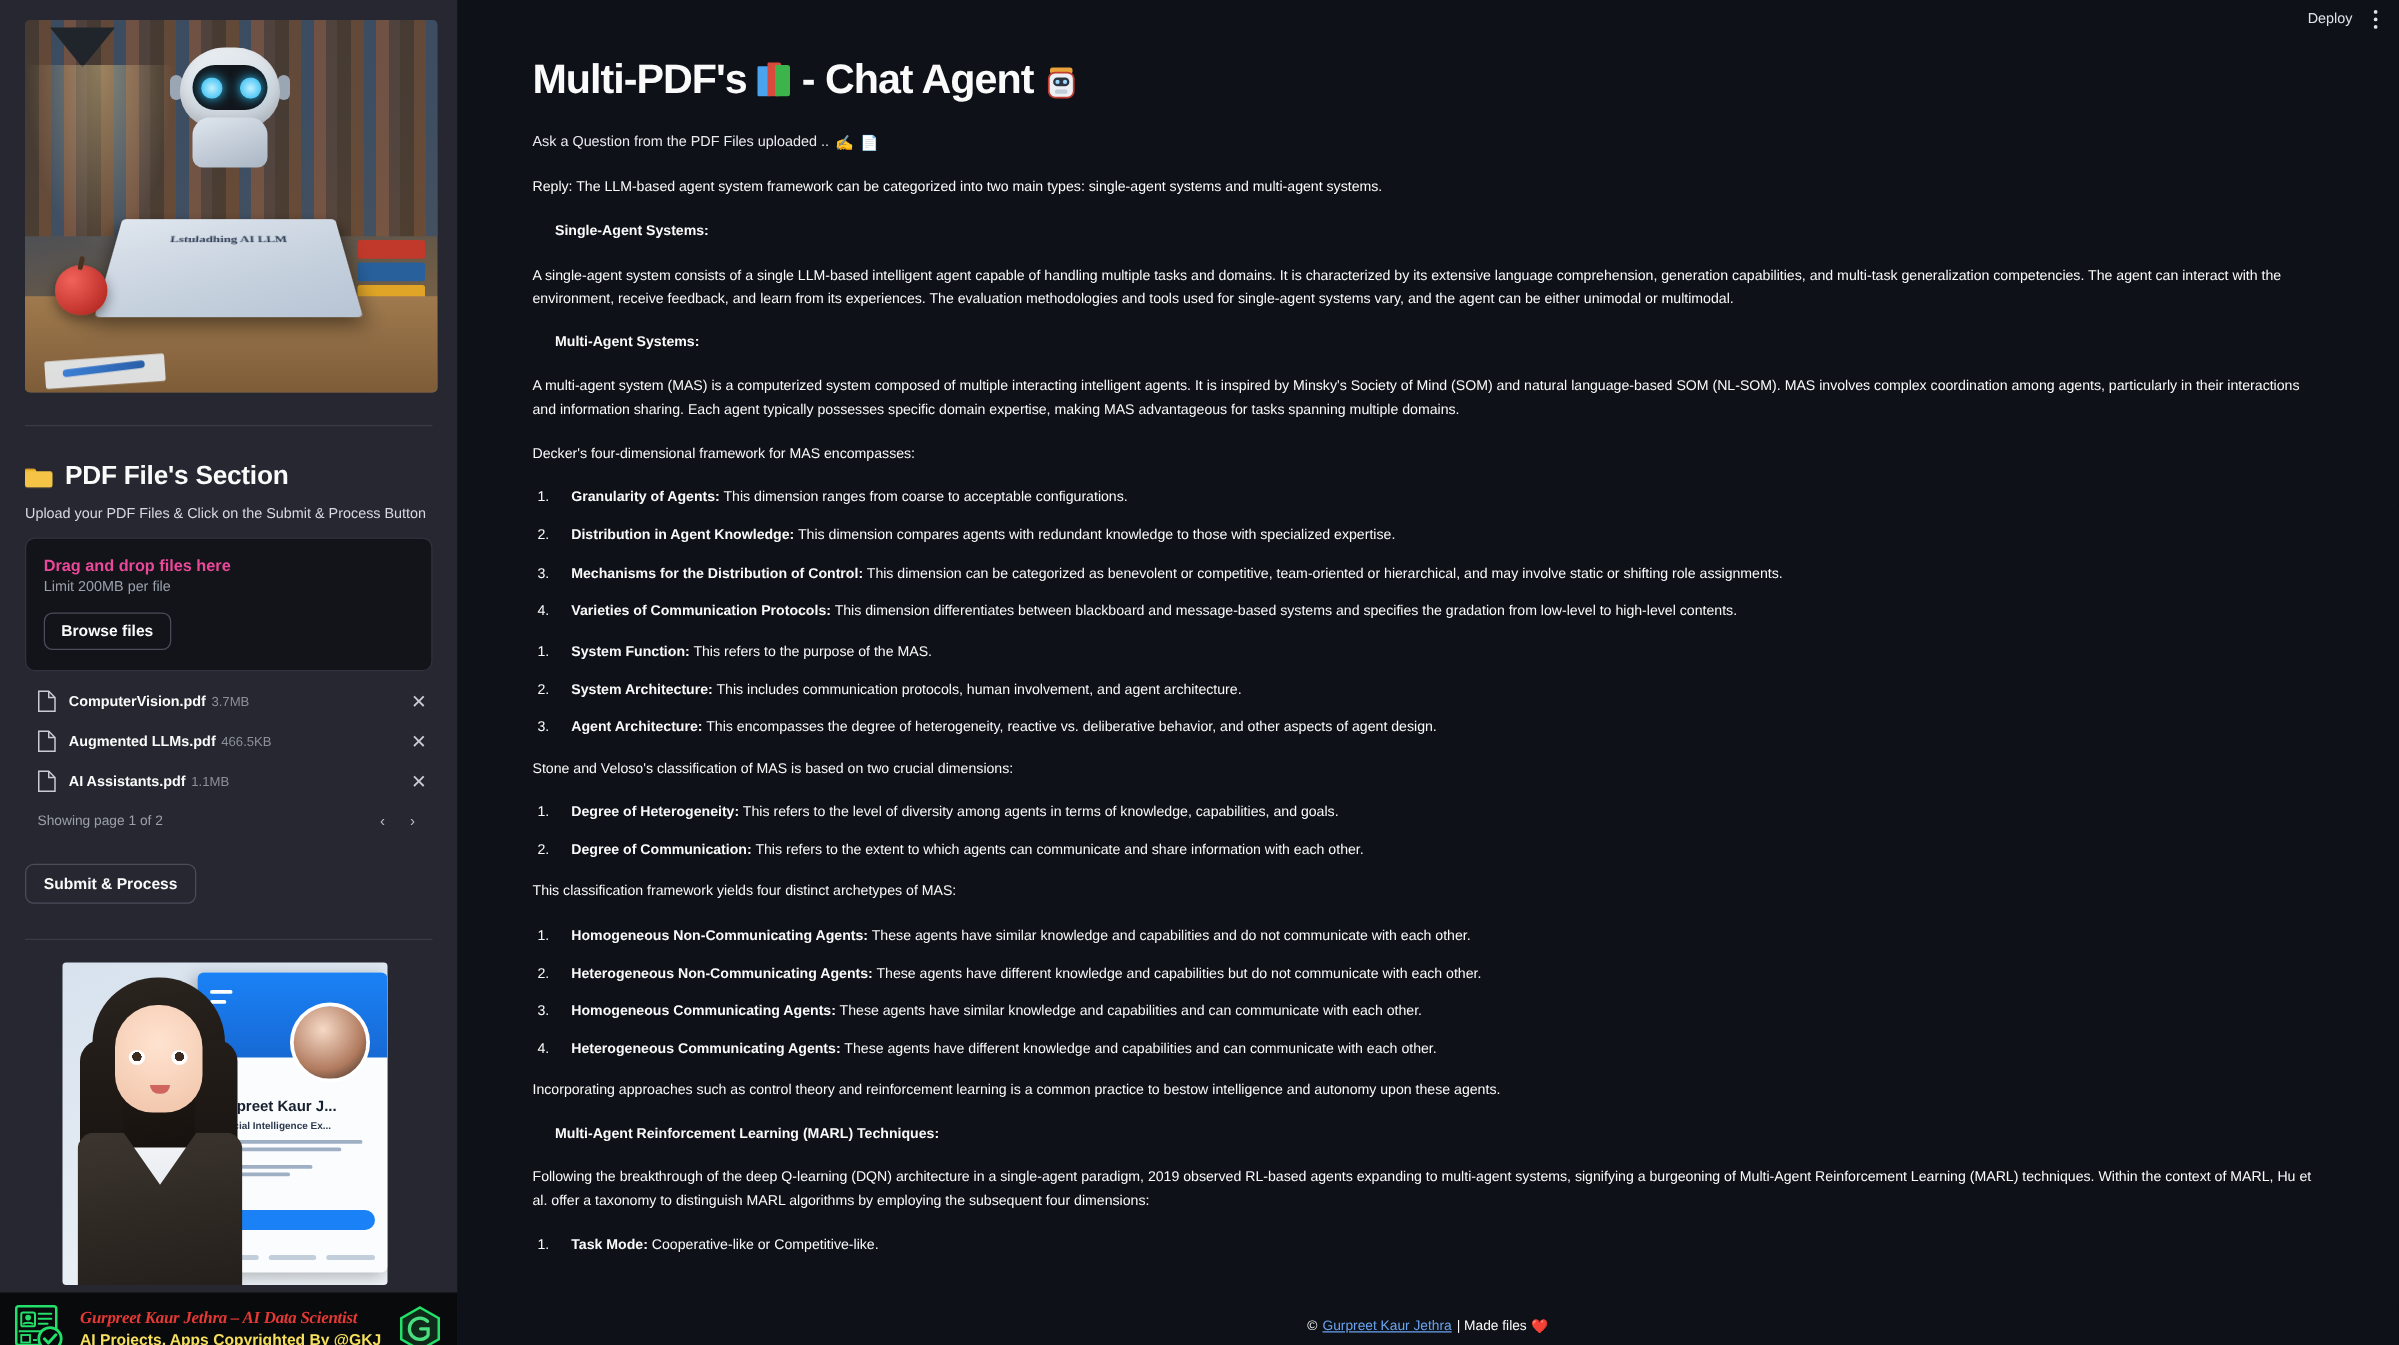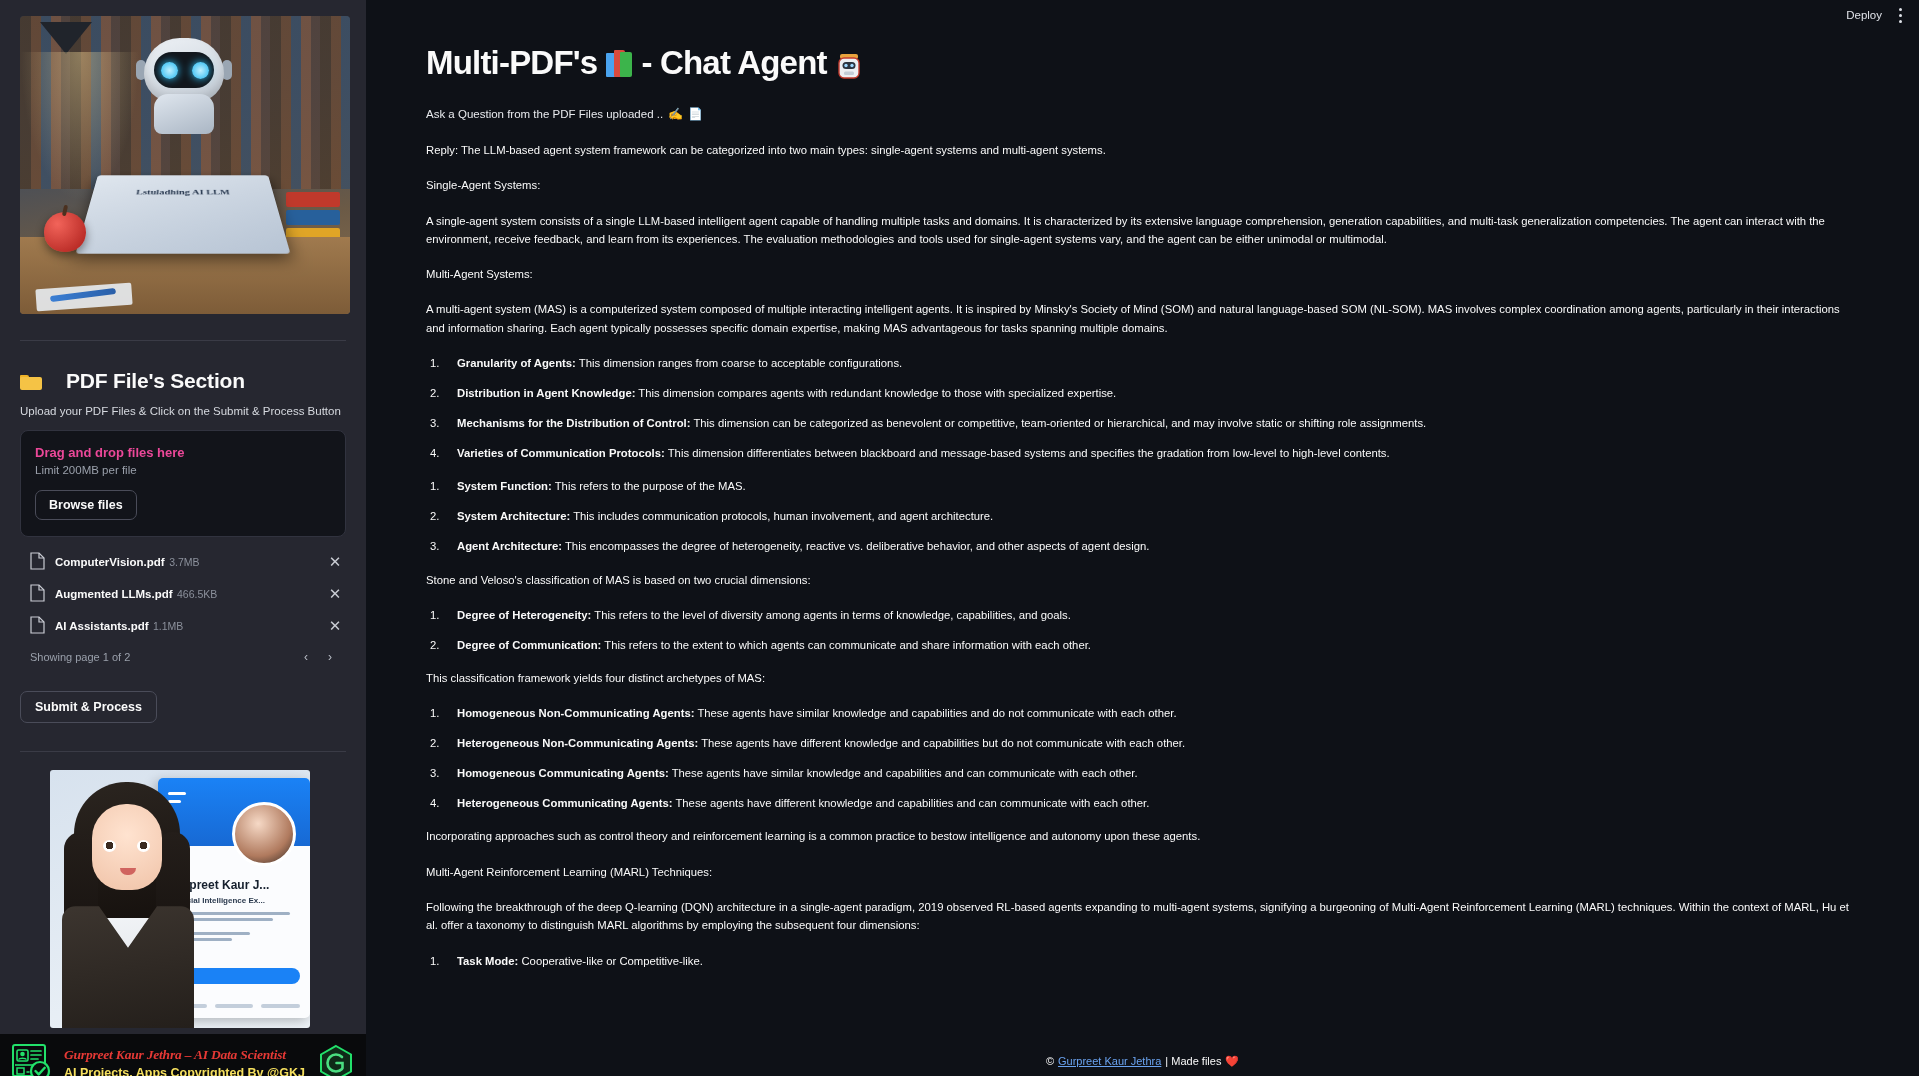--- a/index.html
+++ b/index.html
@@ -114,21 +114,21 @@
   .hero .stack {
     position:absolute; right: 10px; bottom: 46px; width: 54px; height: 76px;
   }
   .hero .stack i {
     display:block; width: 100%; height: 15px; margin-bottom:3px; border-radius:2px;
   }
 
   .divider { height: 1px; background: #3a3b46; margin: 26px 0 0 0; }
 
   .section-title {
-    display:flex; align-items:center; gap: 24px;
+    display:flex; align-items:center; gap: 10px;
     margin: 28px 0 0 0;
     font-size: 21px; font-weight: 700; color: #fafafa;
     letter-spacing: -.2px;
   }
   .folder-ico {
     width: 22px; height: 17px; position: relative; display:inline-block;
   }
   .folder-ico::before {
     content:''; position:absolute; left:0; top:2px; width:9px; height:4px;
     background:#f0b429; border-radius:1px 2px 0 0;
@@ -333,21 +333,21 @@
     padding: 0 11px;
     font-family: "Liberation Sans", sans-serif;
     outline: none;
   }
 
   .body-text { margin-top: 21px; }
   p.para {
     font-size: 11.3px; color: #fafafa; line-height: 1.62;
     margin-bottom: 17px; max-width: 1440px;
   }
-  p.para.bold { font-weight: 400; }
+  p.para.bold { font-weight: 700; margin-left: 18px; }
   ol.numlist { list-style: none; margin: 0 0 15px 0; padding: 0; }
   ol.numlist li {
     font-size: 11.3px; color: #fafafa; line-height: 1.6;
     margin-bottom: 12px; padding-left: 31px; position: relative;
   }
   ol.numlist li .num {
     position:absolute; left: 4px; top: 0; color:#fafafa; font-size: 11.3px;
   }
   ol.numlist li b { font-weight: 700; }
 
@@ -592,20 +592,21 @@
       <div class="body-text">
 
         <p class="para">Reply: The LLM-based agent system framework can be categorized into two main types: single-agent systems and multi-agent systems.</p>
 
         <p class="para bold">Single-Agent Systems:</p>
         <p class="para">A single-agent system consists of a single LLM-based intelligent agent capable of handling multiple tasks and domains. It is characterized by its extensive language comprehension, generation capabilities, and multi-task generalization competencies. The agent can interact with the environment, receive feedback, and learn from its experiences. The evaluation methodologies and tools used for single-agent systems vary, and the agent can be either unimodal or multimodal.</p>
 
         <p class="para bold">Multi-Agent Systems:</p>
         <p class="para">A multi-agent system (MAS) is a computerized system composed of multiple interacting intelligent agents. It is inspired by Minsky's Society of Mind (SOM) and natural language-based SOM (NL-SOM). MAS involves complex coordination among agents, particularly in their interactions and information sharing. Each agent typically possesses specific domain expertise, making MAS advantageous for tasks spanning multiple domains.</p>
 
+        <p class="para">Decker's four-dimensional framework for MAS encompasses:</p>
         <ol class="numlist">
           <li><span class="num">1.</span><b>Granularity of Agents:</b><span> This dimension ranges from coarse to acceptable configurations.</span></li>
           <li><span class="num">2.</span><b>Distribution in Agent Knowledge:</b><span> This dimension compares agents with redundant knowledge to those with specialized expertise.</span></li>
           <li><span class="num">3.</span><b>Mechanisms for the Distribution of Control:</b><span> This dimension can be categorized as benevolent or competitive, team-oriented or hierarchical, and may involve static or shifting role assignments.</span></li>
           <li><span class="num">4.</span><b>Varieties of Communication Protocols:</b><span> This dimension differentiates between blackboard and message-based systems and specifies the gradation from low-level to high-level contents.</span></li>
         </ol>
 
         <ol class="numlist">
           <li><span class="num">1.</span><b>System Function:</b><span> This refers to the purpose of the MAS.</span></li>
           <li><span class="num">2.</span><b>System Architecture:</b><span> This includes communication protocols, human involvement, and agent architecture.</span></li>

